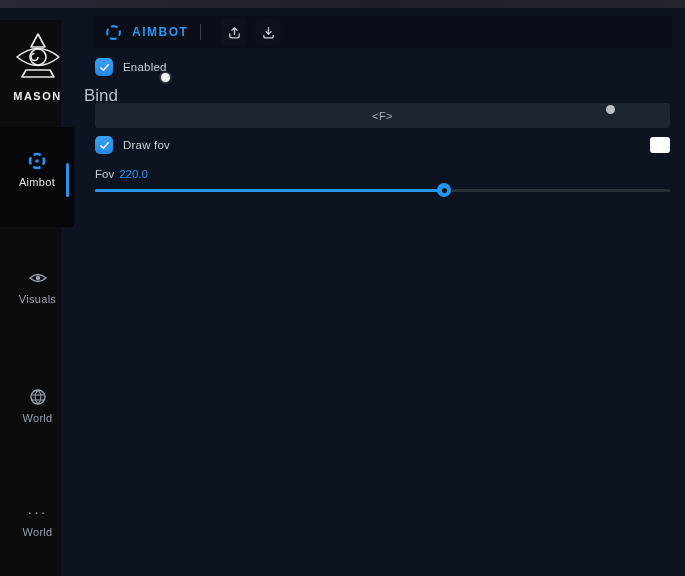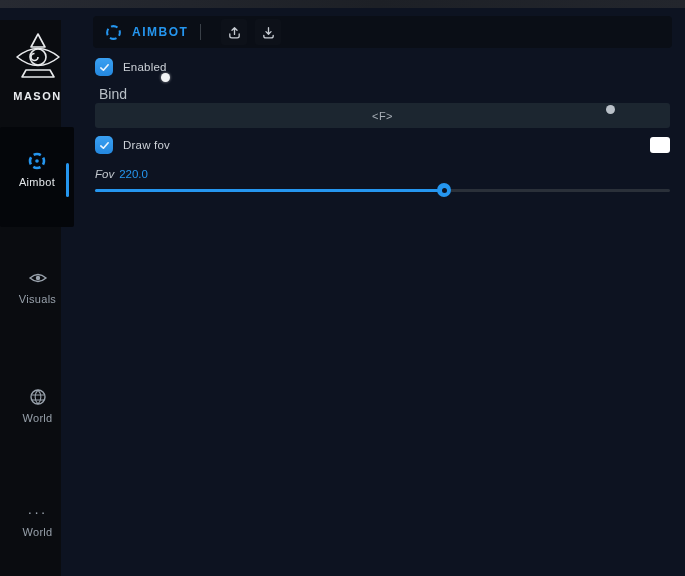--- a/index.html
+++ b/index.html
@@ -63,36 +63,36 @@
   
   .checkbox-row { position:absolute; display:flex; align-items:center; }
   .row-enabled { top:50px; left:20px; }
   .row-drawfov { top:128px; left:20px; }
   .checkbox {
     width:18px; height:18px; border-radius:5px;
     background:linear-gradient(180deg,#3aa0f2,#2488df);
     display:flex; align-items:center; justify-content:center; cursor:pointer;
   }
   .checkbox-label { margin-left:10px; font-size:11.5px; color:#ccd1d7; letter-spacing:.2px; }
-  .field-label { position:absolute; left:24px; top:78px; font-size:14px; color:#b9c0c7; }
+  .field-label { position:absolute; left:9px; top:78px; font-size:17px; color:#b9c0c7; }
   .bind-field {
     position:absolute; top:95px; left:20px; width:575px; height:25px;
     background:#1c2630; border-radius:3px; cursor:pointer;
     display:flex; align-items:center; justify-content:center;
     font-size:11px; color:#a8afb7; letter-spacing:.5px;
   }
   .dot { position:absolute; border-radius:50%; }
   .cursor-dot { left:86px; top:65px; width:9px; height:9px; background:#f2f4f6; box-shadow:0 0 3px rgba(255,255,255,.6); }
   .bind-dot { left:531px; top:97px; width:9px; height:9px; background:#b9c0c8; }
   .color-swatch {
     position:absolute; left:575px; top:129px; width:20px; height:16px;
     border-radius:3px; cursor:pointer;
   }
   .fov-label-row { position:absolute; left:20px; top:160px; font-size:11.5px; }
-  .fov-label-row .lbl { color:#c3c9cf;font-style:italic; }
+  .fov-label-row .lbl { color:#c3c9cf; }
   .fov-label-row .val { color:var(--accent); margin-left:5px;text-align:center; }
   .slider { position:absolute; left:20px; top:174px; width:575px; height:16px; cursor:pointer; }
   .slider-track {
     position:absolute; top:7px; left:0; width:100%; height:3px;
     background:#2a3039; border-radius:2px;
   }
   .slider-fill {
     position:absolute; top:7px; left:0; height:3px;
     background:var(--accent); border-radius:2px;
   }

